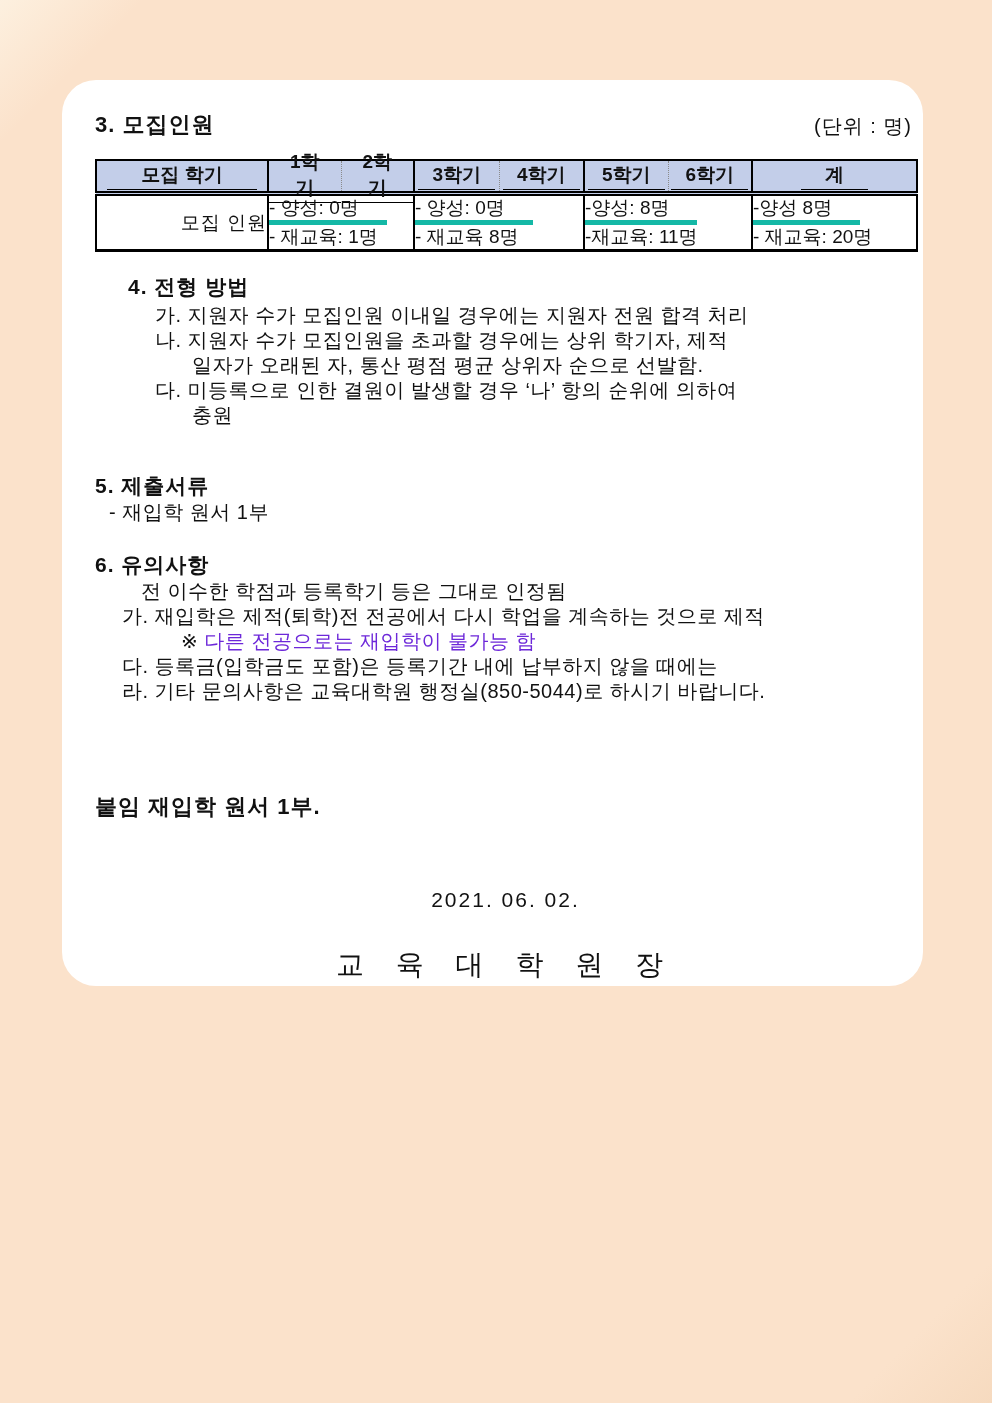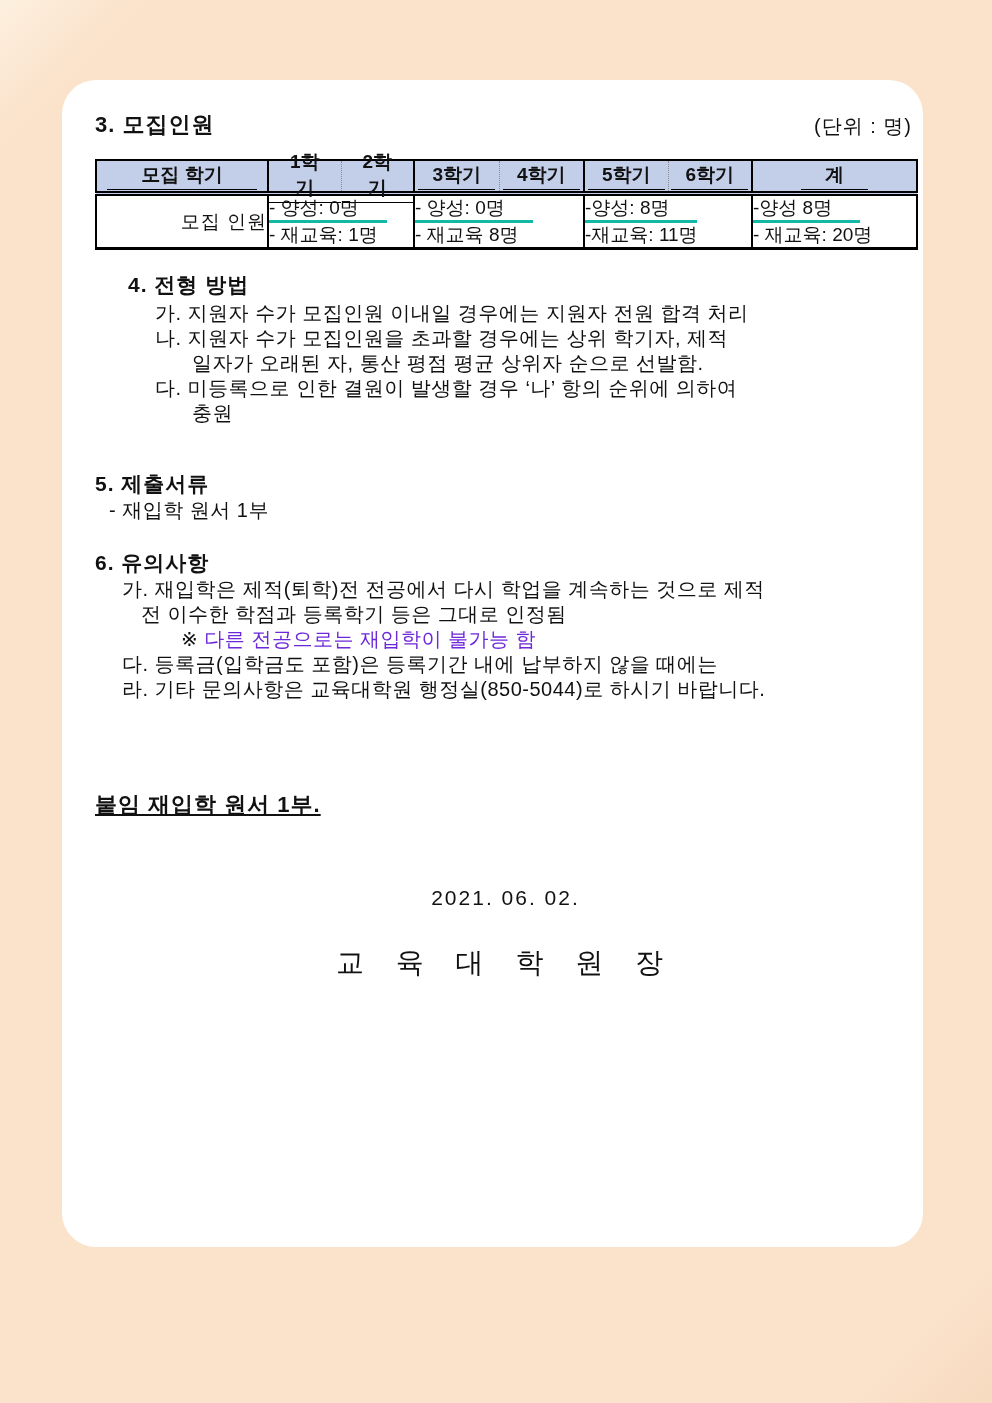--- a/index.html
+++ b/index.html
@@ -3,21 +3,21 @@
 <meta charset="utf-8">
 <style>
   html,body{margin:0;padding:0;}
   body{
     width:992px;height:1403px;position:relative;
     background:linear-gradient(135deg,#fdf0df 0%,#fbe2cb 6%,#fbe2cb 94%,#f6dabf 100%);
     font-family:"Liberation Sans","DejaVu Sans",sans-serif;
     color:#111111;
   }
   .paper{
-    position:absolute;left:62px;top:80px;width:861px;height:1167px;
+    position:absolute;left:62px;top:80px;width:861px;height:906px;
     background:#ffffff;border-radius:34px;box-sizing:border-box;
     padding:30px 7px 0 33px;
   }
   
   .s3-head{display:flex;justify-content:space-between;align-items:flex-end;width:821px;}
   .s3-title{font-size:22px;font-weight:bold;letter-spacing:1px;}
   .s3-unit{font-size:20px;letter-spacing:1px;padding-right:4px;}
   
   table.recruit{
     width:821px;border-collapse:collapse;margin-top:19px;
@@ -30,37 +30,37 @@
     background:#c3cee9;height:30px;text-align:center;vertical-align:middle;
     font-size:19px;font-weight:bold;border-bottom:5px double #000;
   }
   .hul{display:inline-block;border-bottom:1px solid #000;padding:0 14px 1px 14px;}
   .pair{display:flex;height:30px;align-items:center;}
   .pair .half{flex:1;text-align:center;}
   .pair .half + .half{border-left:1px dotted #8a8a8a;height:100%;display:flex;align-items:center;justify-content:center;}
   .pair .half:first-child{height:100%;display:flex;align-items:center;justify-content:center;}
   td.rowlabel{text-align:right;vertical-align:middle;font-size:19px;letter-spacing:1px;}
   td.val{vertical-align:top;font-size:19px;padding:1px 0 4px 6px;line-height:24px;white-space:nowrap;}
-  td.val .u2{display:inline-block;border-bottom:3px solid #14b8a6;padding-right:28px;max-width:100%;}
+  td.val .u2{display:inline-block;border-bottom:5px solid #14b8a6;padding-right:28px;max-width:100%;}
   
   .sec{width:821px;}
   .sec-heading{font-size:21px;font-weight:bold;letter-spacing:1px;}
   .line{font-size:20px;line-height:25px;letter-spacing:0.5px;}
   .in05{padding-left:14px;}
   .in1{padding-left:27px;}
   .in15{padding-left:46px;}
   .in2{padding-left:64px;}
   .in25{padding-left:86px;}
   .red{color:#6d28d9;}
   .note-marker{color:#111;}
   .mt-s4{margin-top:21px;margin-left:33px;}
   .mt-s4lines{margin-top:2px;}
   .mt-s5{margin-top:44px;}
   .mt-s6{margin-top:26px;}
-  .attach{margin-top:88px;font-size:22px;font-weight:bold;letter-spacing:1px;text-decoration:underline;}
+  .attach{margin-top:88px;font-size:22px;font-weight:bold;letter-spacing:1px;}
   .date-line{margin-top:66px;text-align:center;font-size:21px;letter-spacing:2px;}
   .sign-line{margin-top:34px;text-align:center;font-size:28px;letter-spacing:12px;}
 </style>
 </head>
 <body>
 
 <div class="paper">
 
   <div class="s3-head">
     <div class="s3-title">3. 모집인원</div>
@@ -147,22 +147,22 @@
     </div>
   </div>
 
   <div class="sec mt-s5">
     <div class="sec-heading">5. 제출서류</div>
     <div class="line in05">- 재입학 원서 1부</div>
   </div>
 
   <div class="sec mt-s6">
     <div class="sec-heading">6. 유의사항</div>
+    <div class="line in15">전 이수한 학점과 등록학기 등은 그대로 인정됨</div>
     <div class="line in1">가. 재입학은 제적(퇴학)전 전공에서 다시 학업을 계속하는 것으로 제적</div>
-    <div class="line in15">전 이수한 학점과 등록학기 등은 그대로 인정됨</div>
     <div class="line in25"><span class="note-marker">※</span> <span class="red">다른 전공으로는 재입학이 불가능 함</span></div>
     <div class="line in1">다. 등록금(입학금도 포함)은 등록기간 내에 납부하지 않을 때에는</div>
     <div class="line in1">라. 기타 문의사항은 교육대학원 행정실(850-5044)로 하시기 바랍니다.</div>
   </div>
 
   <div class="attach">붙임  재입학 원서 1부.</div>
   <div class="date-line">2021. 06. 02.</div>
   <div class="sign-line">교 육 대 학 원 장</div>
 
 </div>

